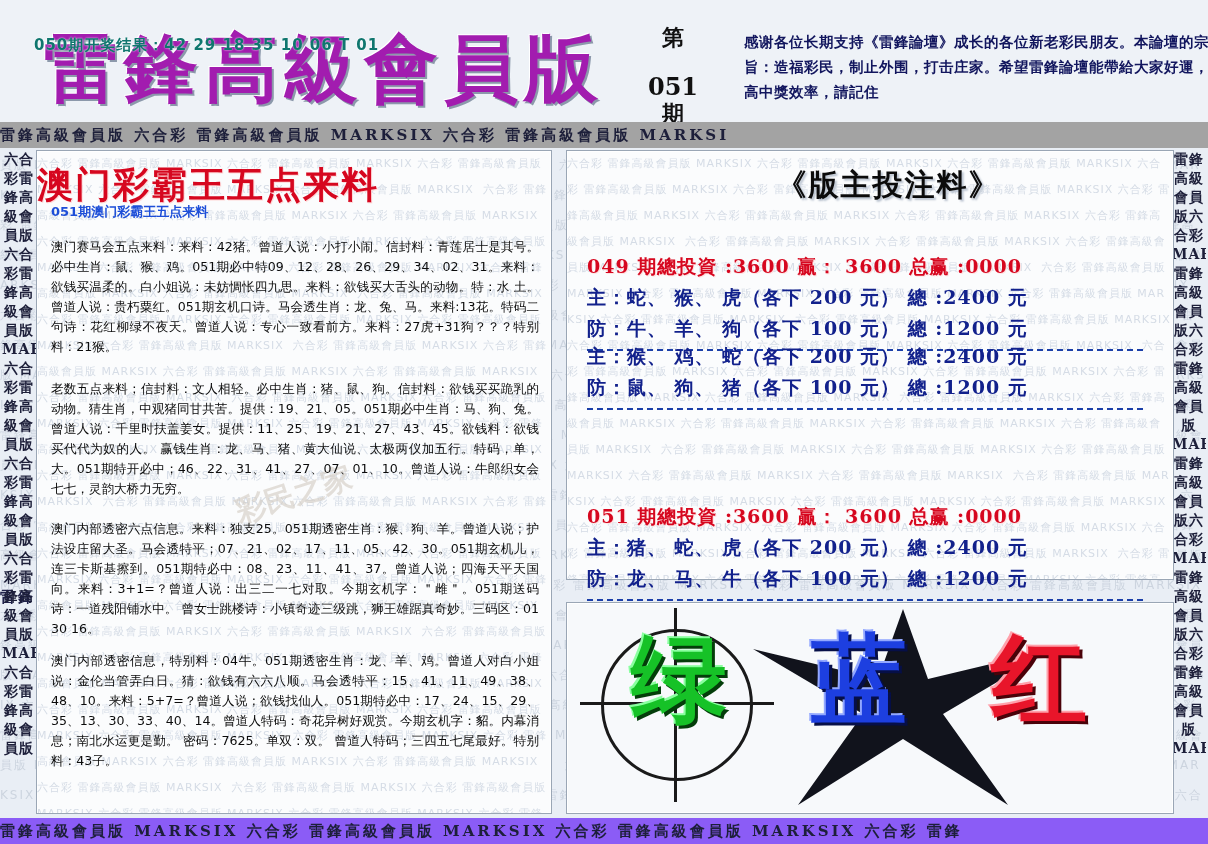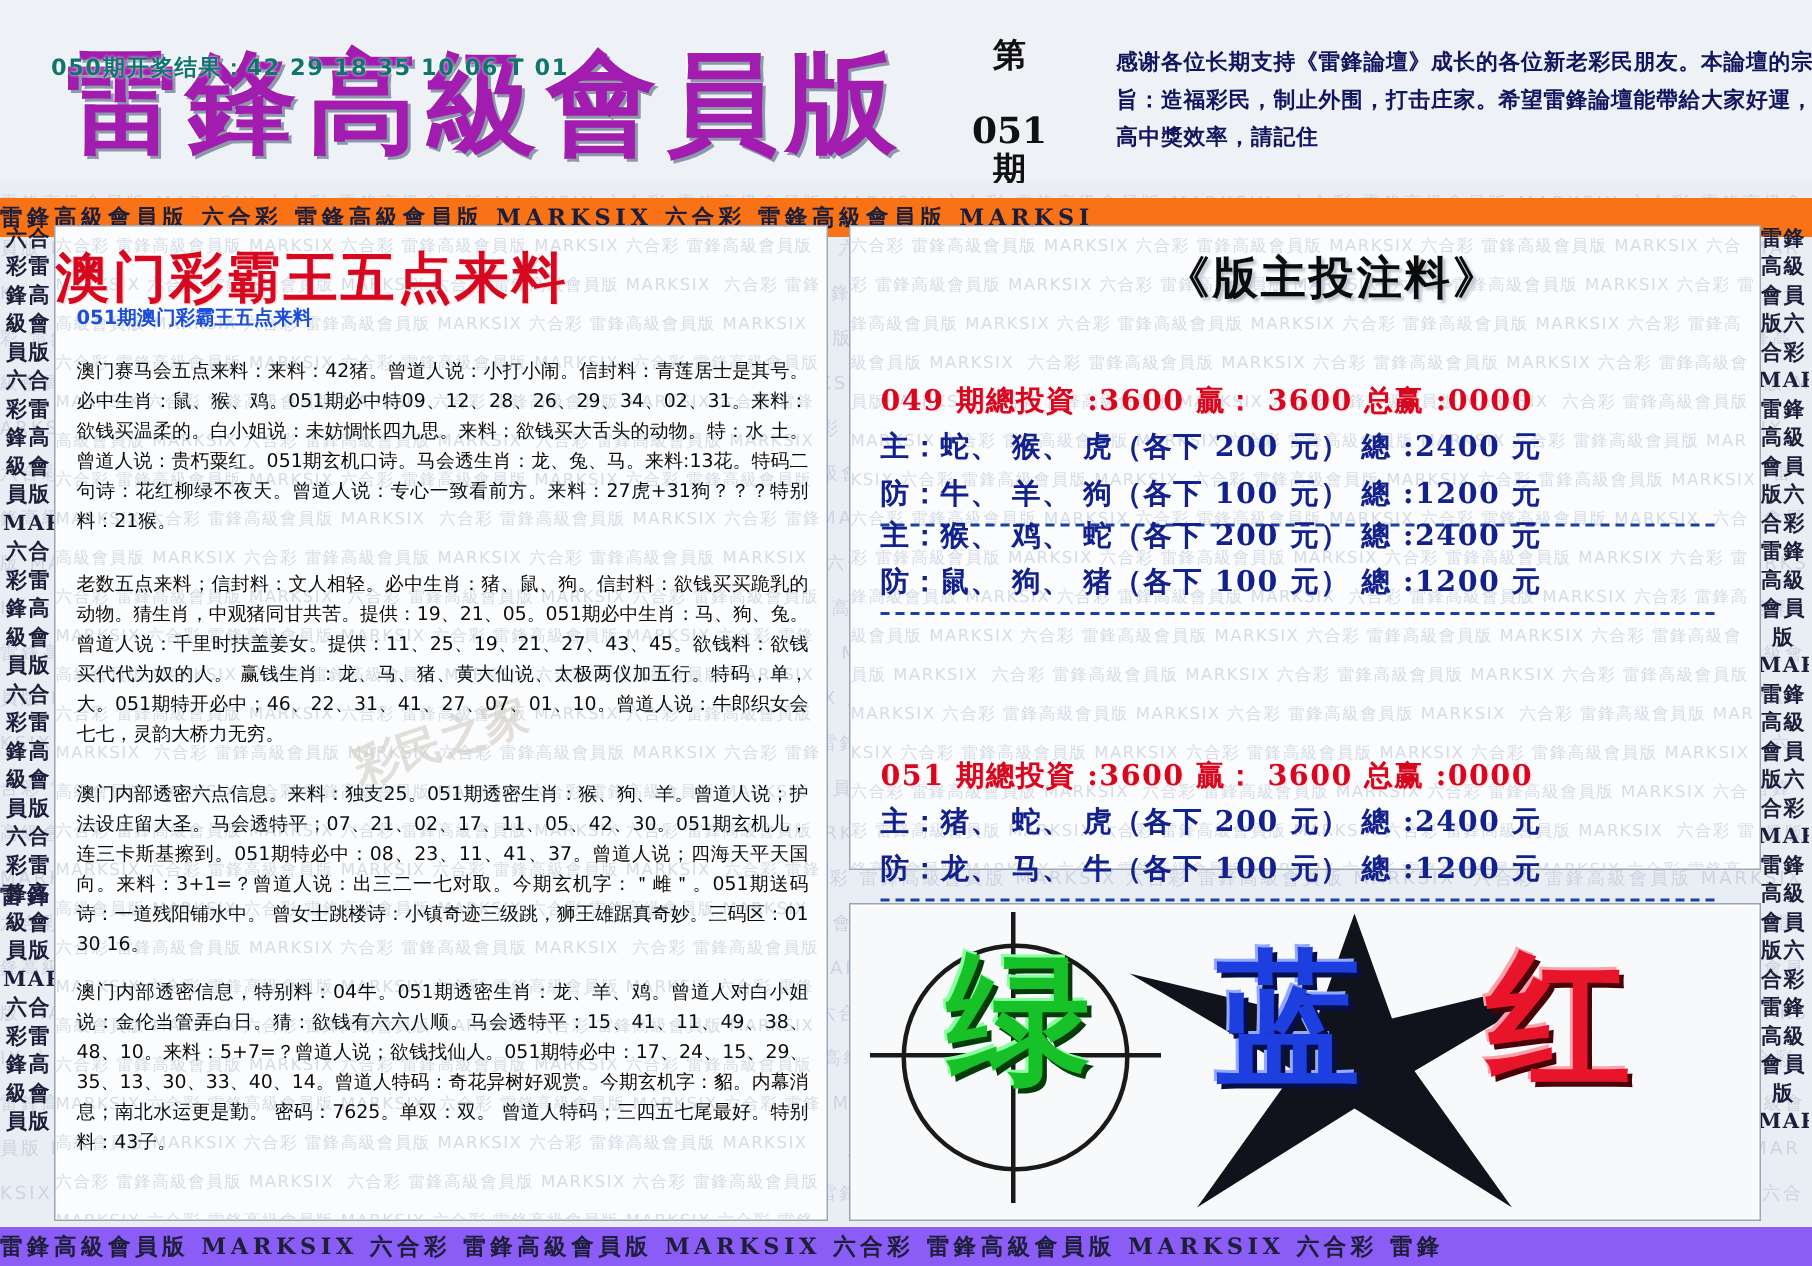--- a/index.html
+++ b/index.html
@@ -66,21 +66,21 @@
     margin-left:32px;
   }
   
   .strip{
     position:absolute;left:0;width:1208px;height:26px;
     color:#1d1f3a;font-size:15px;font-weight:bold;
     font-family:"DejaVu Serif","Liberation Serif",serif;
     letter-spacing:3px;white-space:nowrap;overflow:hidden;
     line-height:26px;
   }
-  .strip.top{top:132px;background:#f97316;}
+  .strip.top{top:122px;background:#a3a3a3;}
   .strip.bottom{top:818px;background:#8b5cf6;}
   .strip.mid{top:584px;background:transparent;color:#20224a;}
   
   .rail{
     position:absolute;top:150px;width:34px;height:660px;
     color:#1d1f3a;font-size:14px;font-weight:bold;
     font-family:"DejaVu Serif","Liberation Serif",serif;
     line-height:19px;text-align:center;overflow:hidden;
     letter-spacing:1px;
   }

